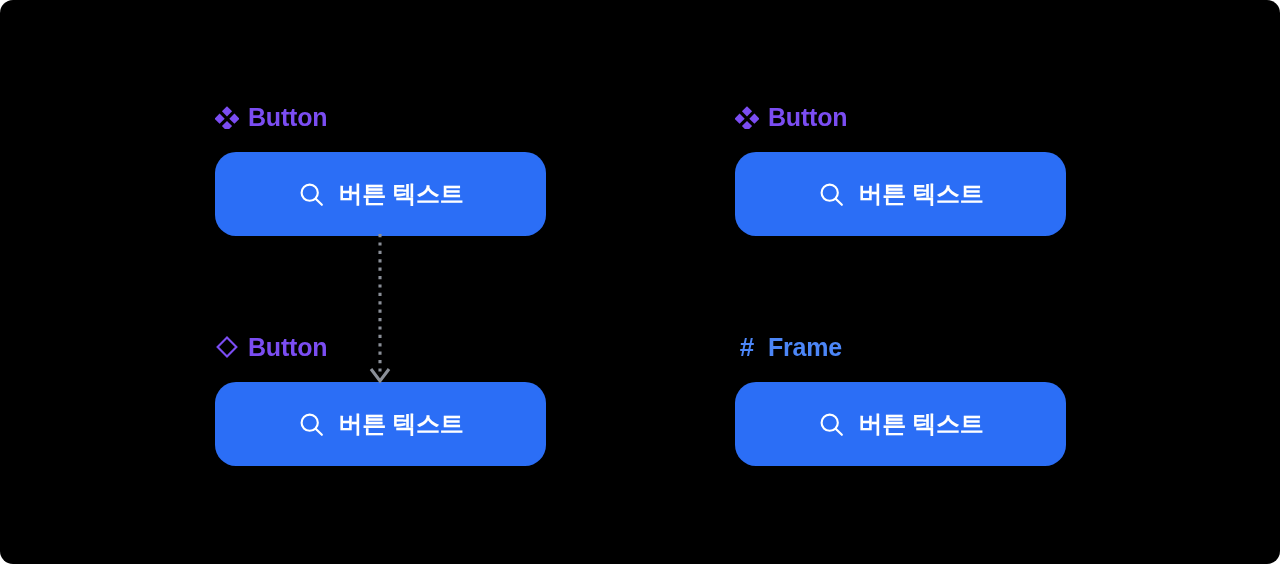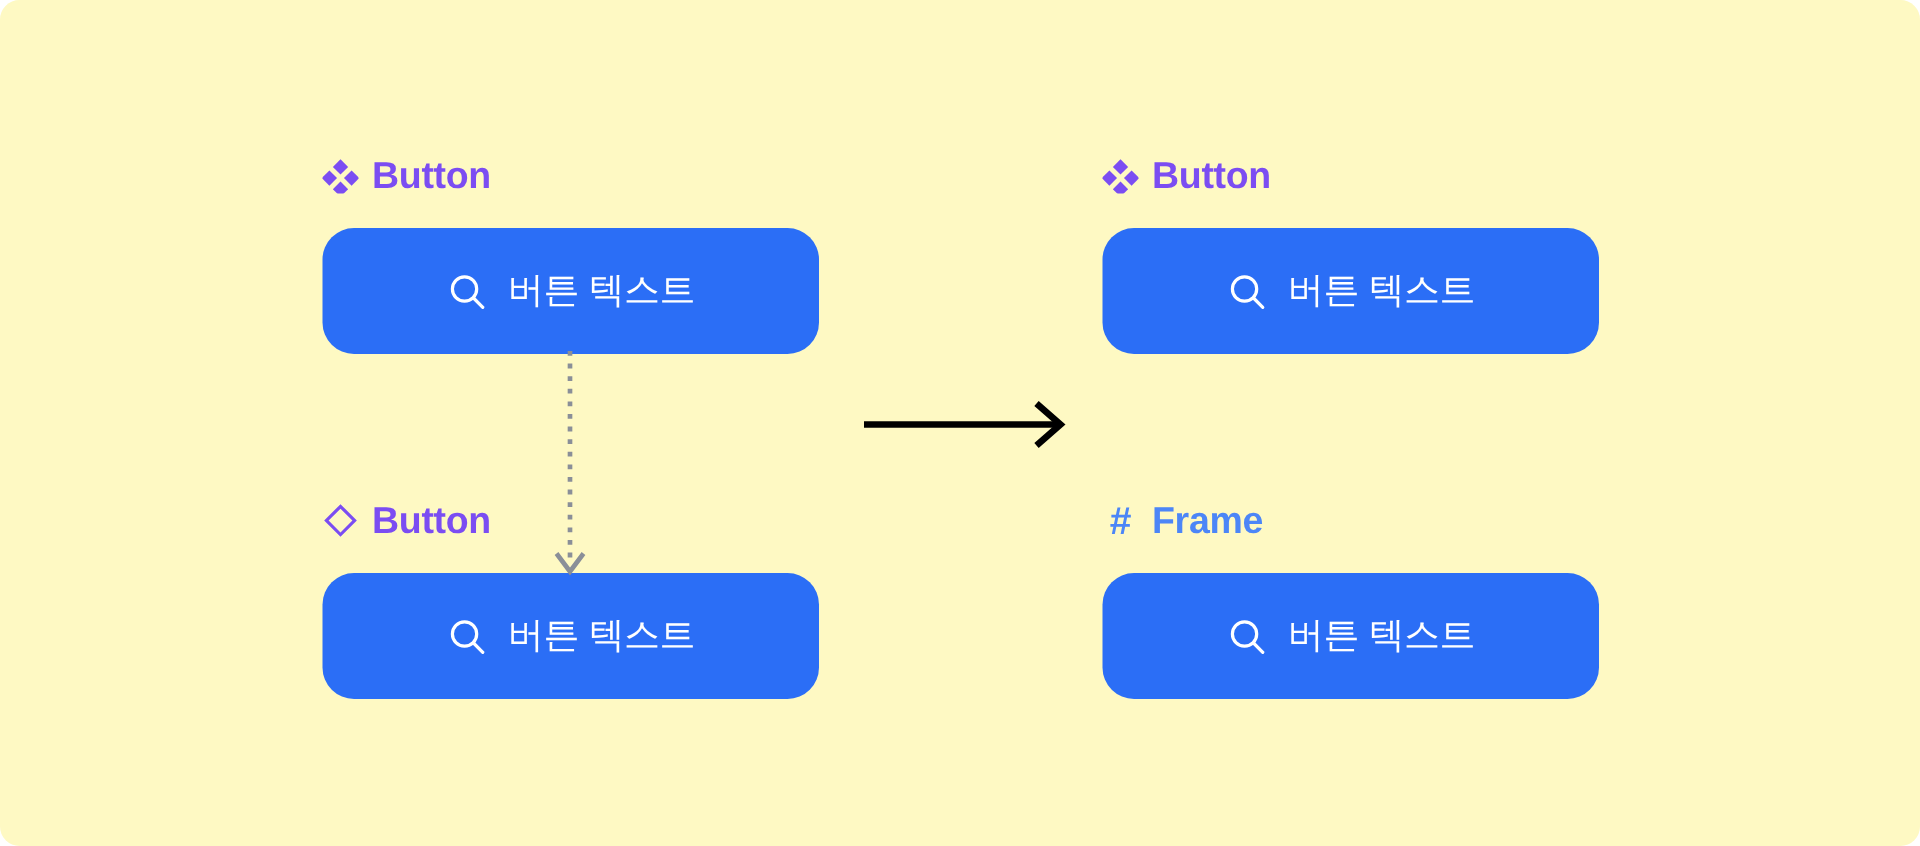--- a/index.html
+++ b/index.html
@@ -11,21 +11,21 @@
     width: 1280px;
     height: 564px;
     overflow: hidden;
     font-family: "Liberation Sans", "DejaVu Sans", sans-serif;
   }
 
   #canvas {
     position: relative;
     width: 1280px;
     height: 564px;
-    background: #fef9c3;
+    background: #000000;
     border-radius: 13px;
     overflow: hidden;
   }
 
   
   .node {
     position: absolute;
   }
   #node-tl { left: 215px; top: 100px; }
   #node-bl { left: 215px; top: 330px; }
@@ -76,21 +76,21 @@
     color: #ffffff;
     display: flex;
     align-items: center;
     justify-content: center;
     gap: 14px;
     cursor: pointer;
     padding: 0;
   }
   .btn .btn-label {
     font-size: 24px;
-    font-weight: normal;
+    font-weight: bold;
     color: #ffffff;
     letter-spacing: -0.3px;
     line-height: 1;
   }
   .btn .search-ico {
     display: block;
     width: 27px;
     height: 27px;
     flex: 0 0 auto;
   }

